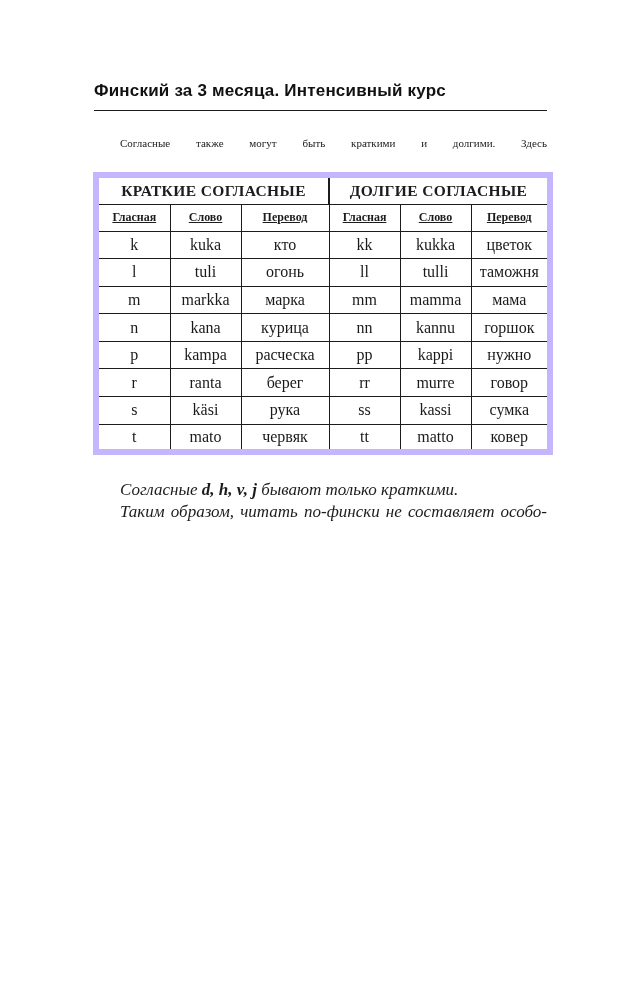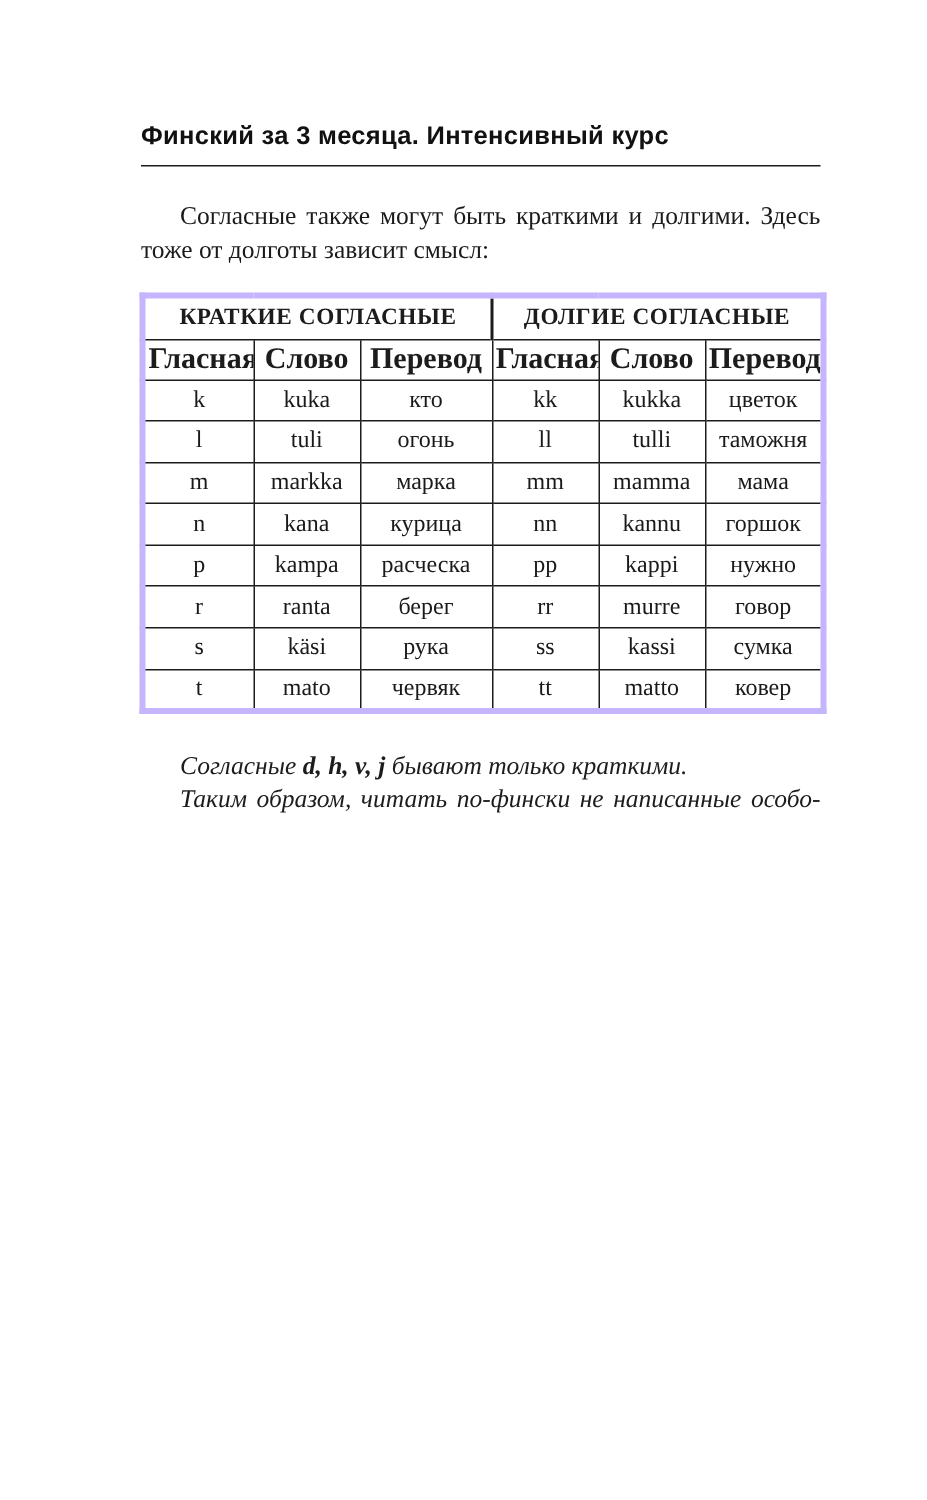--- a/index.html
+++ b/index.html
@@ -23,74 +23,74 @@
     font-size: 17px;
     line-height: 22px;
     letter-spacing: 0.2px;
     color: #111111;
   }
   .head-rule {
     border: none;
     border-top: 1.8px solid #1c1c1c;
     margin-top: 8px;
   }
-  .para { font-size: 17px; line-height: 23px; color: #1a1a1a; }
+  .para { font-size: 11px; line-height: 23px; color: #1a1a1a; }
   .intro { margin-top: 21px; }
   .line { display: block; }
   .line.indent { text-indent: 26px; }
   .line.just { text-align: justify; text-align-last: justify; }
   table.consonants {
     border-collapse: collapse;
     table-layout: fixed;
     width: 454px;
     margin-top: 17px;
     margin-left: -1px;
-    border: 4px solid #c4b5fd;
+    border: 6px solid #c4b5fd;
   }
   table.consonants th, table.consonants td {
     border: 1px solid #1c1c1c;
     text-align: center;
     vertical-align: middle;
     padding: 0 2px;
     overflow: hidden;
   }
   th.group {
     font-size: 15.5px;
     font-weight: bold;
     height: 29px;
     letter-spacing: 0.4px;
     border-bottom-width: 2px;
   }
   th.group.left { border-right-width: 2px; }
   th.colhead {
-    font-size: 20px;
+    font-size: 12px;
     font-weight: bold;
     height: 27px;
     border-bottom-width: 2px;
+    text-decoration: underline;
   }
   td.cell {
     font-size: 16px;
     font-weight: normal;
     height: 27.6px;
     color: #1a1a1a;
   }
   .note-outro { margin-top: 24px; font-size: 17px; line-height: 22.5px; font-style: italic; }
   .bold { font-weight: bold; }
 </style>
 </head>
 <body>
 
 <div class="page">
 
   <div class="running-head">Финский за 3 месяца. Интенсивный курс</div>
   <hr class="head-rule">
 
   <div class="para intro">
     <span class="line indent just">Согласные также могут быть краткими и долгими. Здесь</span>
-    <span class="line">тоже от долготы зависит смысл:</span>
   </div>
 
   <table class="consonants">
     <colgroup>
       <col style="width:74px">
         <col style="width:71px">
         <col style="width:88px">
       <col style="width:71px">
         <col style="width:71px">
         <col style="width:79px">
@@ -170,16 +170,16 @@
         <td class="cell">червяк</td>
         <td class="cell">tt</td>
         <td class="cell">matto</td>
         <td class="cell">ковер</td>
       </tr>
     </tbody>
   </table>
 
   <div class="note-outro">
     <span class="line indent"><span>Согласные </span><span class="bold">d, h, v, j</span><span> бывают только краткими.</span></span>
-    <span class="line indent just">Таким образом, читать по-фински не написанные особо-</span>
+    <span class="line indent just">Таким образом, читать по-фински не составляет особо-</span>
   </div>
 
 </div>
 
 </body></html>

